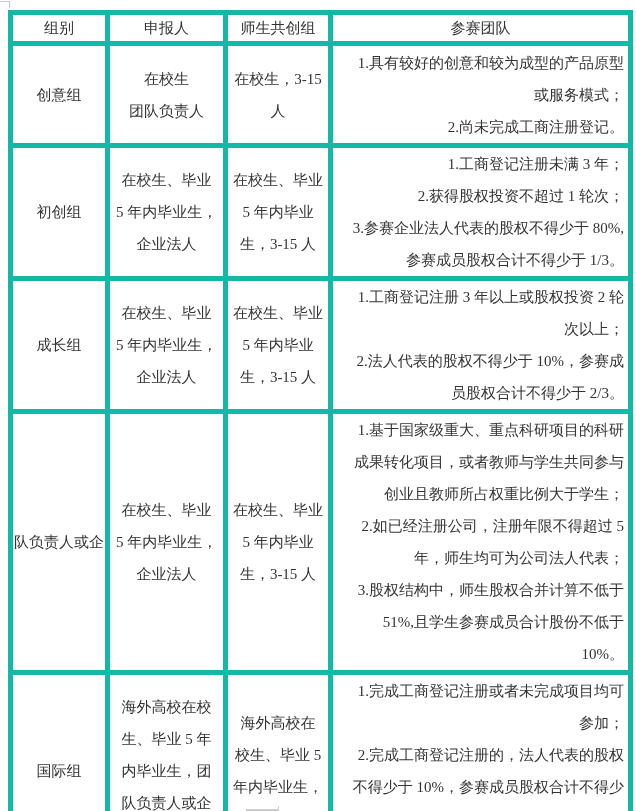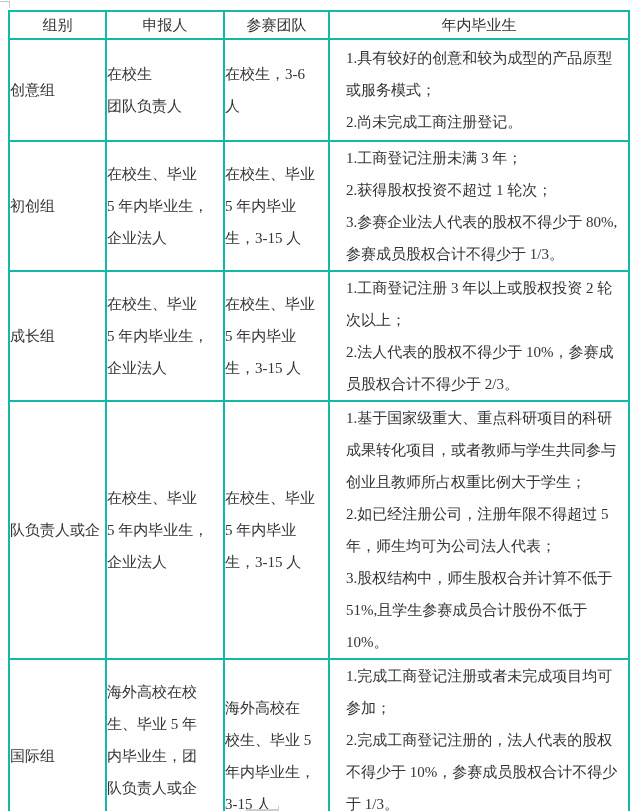--- a/index.html
+++ b/index.html
@@ -20,37 +20,38 @@
     left: 8px;
     top: 10px;
     width: 620px;
     border-collapse: collapse;
     table-layout: fixed;
     border: 2px solid #000000;
     font-size: 15px;
   }
   .groups-table th,
   .groups-table td {
-    border: 2px solid #14b8a6;
+    border: 5px solid #14b8a6;
     white-space: pre-line;
     vertical-align: middle;
     padding: 0;
     overflow: hidden;
   }
   .groups-table th {
     font-weight: normal;
     text-align: center;
     height: 26px;
     line-height: 26px;
   }
   .groups-table td {
+    text-align: center;
     line-height: 32px;
   }
   .groups-table td.conditions-cell {
-    text-align: left;
+    text-align: right;
     padding-left: 16px;
     padding-right: 4px;
   }
   col.c-group      { width: 97px;  }
   col.c-applicant  { width: 118px; }
   col.c-team       { width: 105px; }
   col.c-conditions { width: 300px; }
   tr.r1 { height: 102px; }
   tr.r2 { height: 128px; }
   tr.r3 { height: 122px; }
@@ -85,30 +86,30 @@
   <colgroup>
     <col class="c-group">
     <col class="c-applicant">
     <col class="c-team">
     <col class="c-conditions">
   </colgroup>
   <thead>
     <tr>
       <th>组别</th>
       <th>申报人</th>
+      <th>师生共创组</th>
       <th>参赛团队</th>
-      <th>年内毕业生</th>
     </tr>
   </thead>
   <tbody>
     <tr class="r1">
       <td class="group-cell">创意组</td>
       <td class="applicant-cell">在校生
 团队负责人</td>
-      <td class="team-cell">在校生，3-6
+      <td class="team-cell">在校生，3-15
 人</td>
       <td class="conditions-cell">1.具有较好的创意和较为成型的产品原型
 或服务模式；
 2.尚未完成工商注册登记。</td>
     </tr>
     <tr class="r2">
       <td class="group-cell">初创组</td>
       <td class="applicant-cell">在校生、毕业
 5 年内毕业生，
 企业法人</td>

